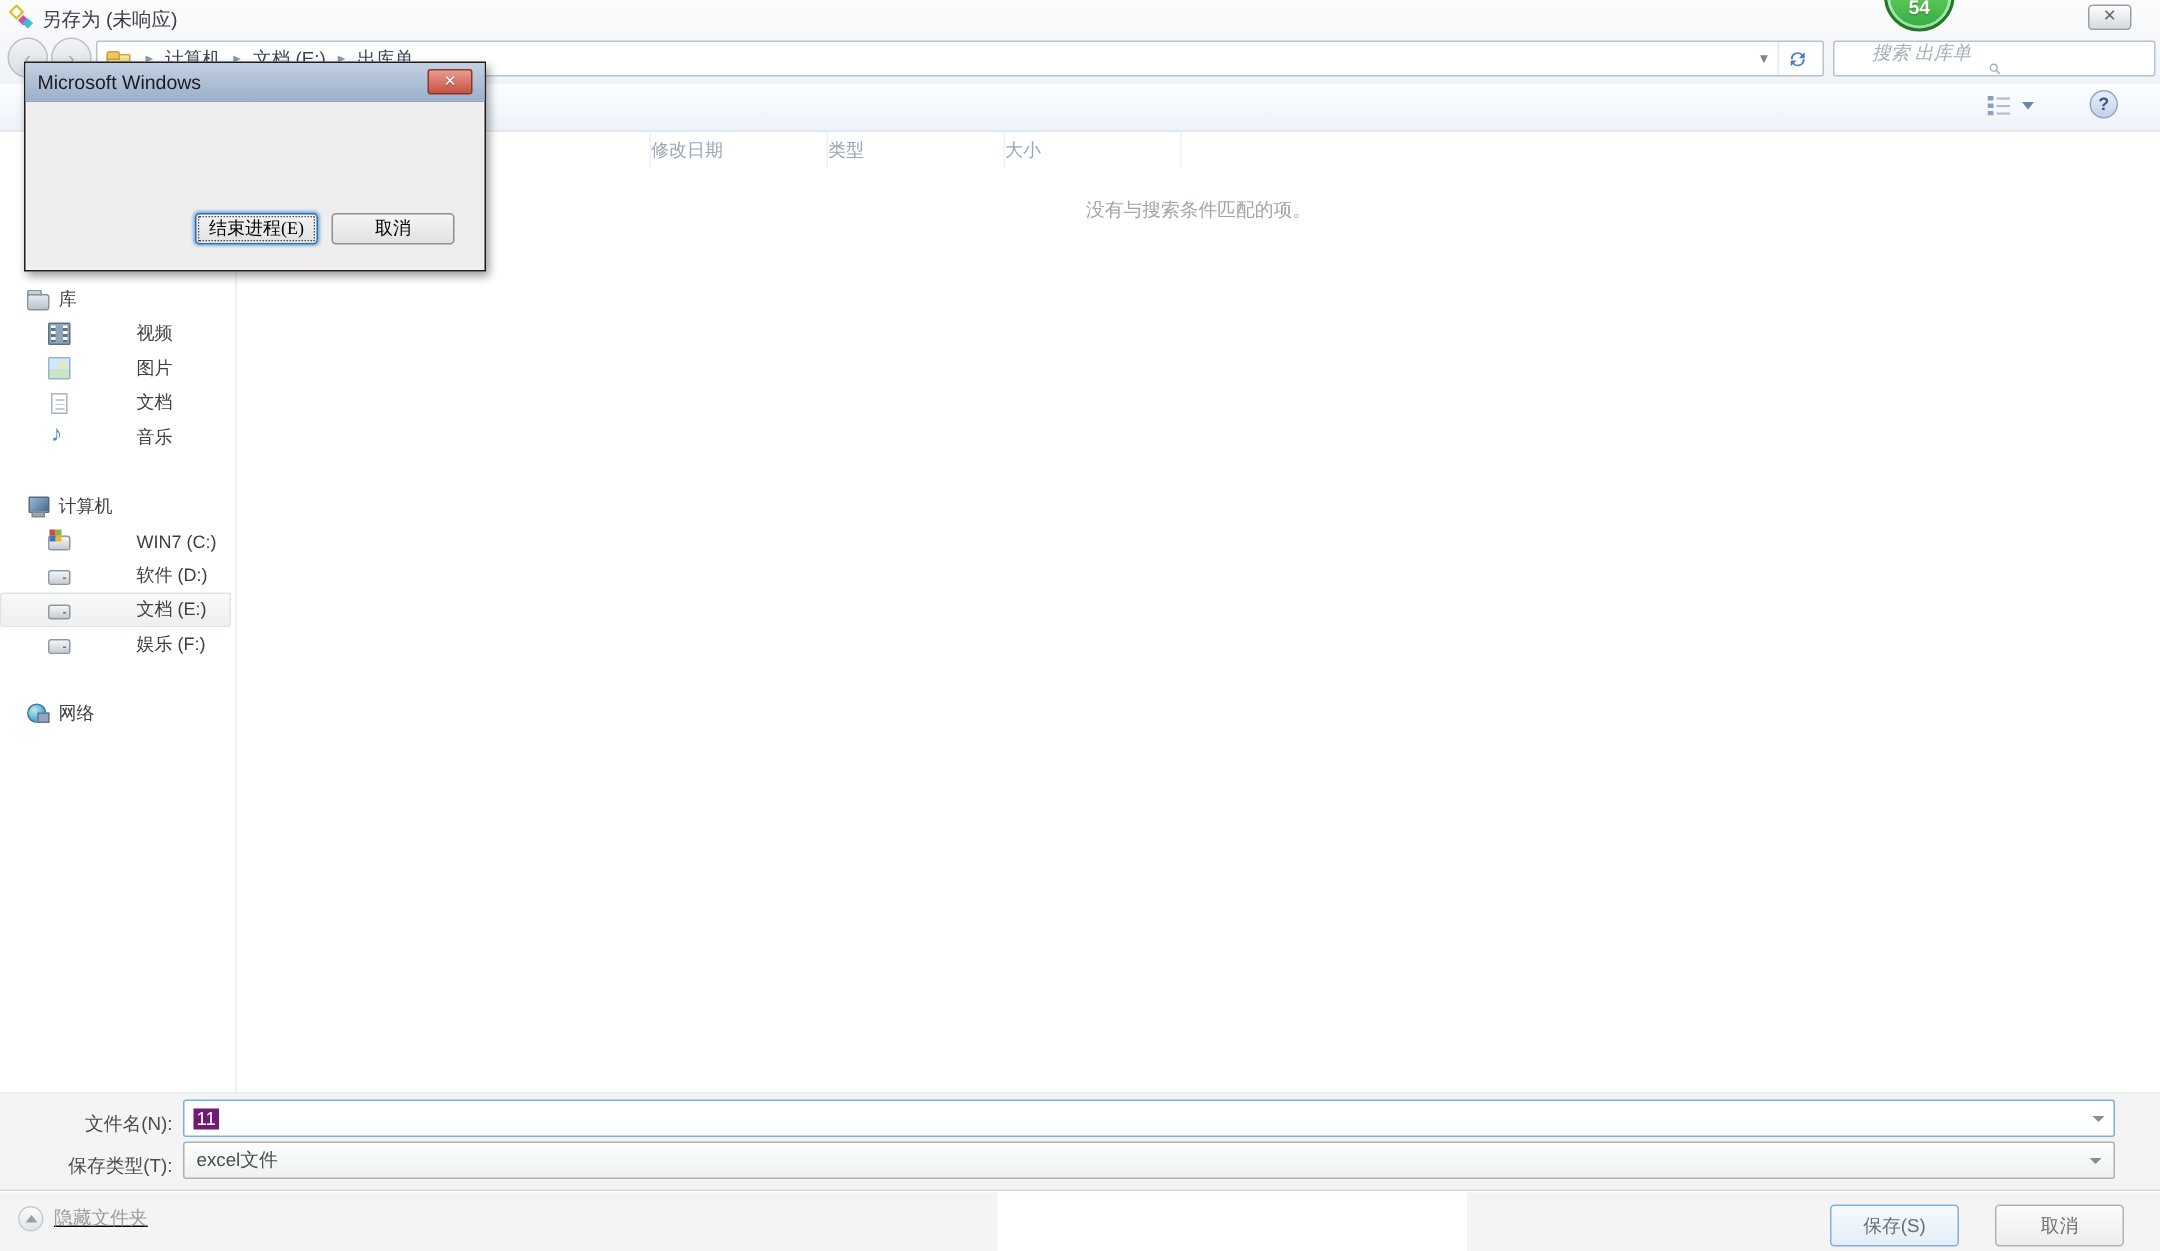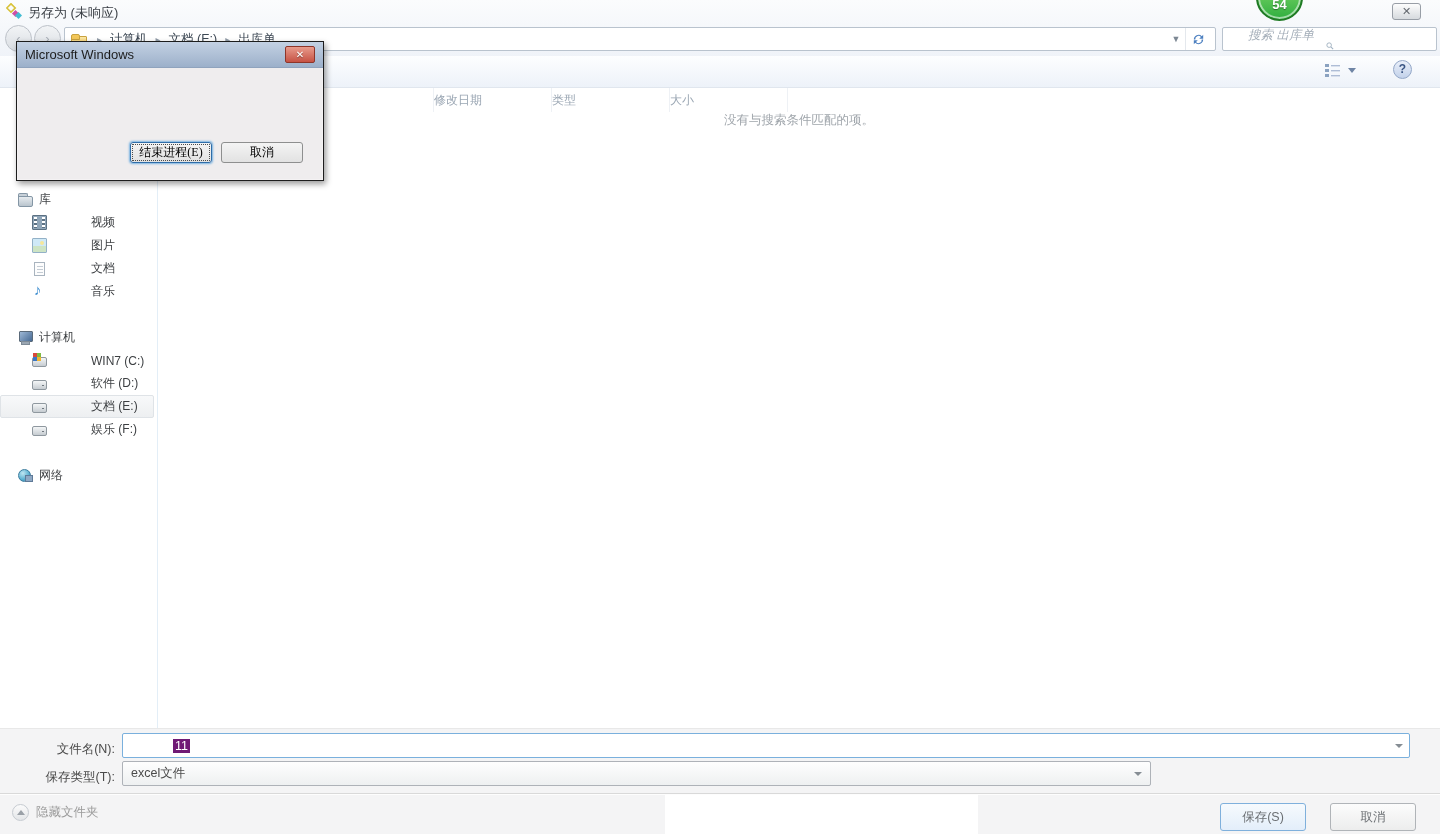--- a/index.html
+++ b/index.html
@@ -108,41 +108,41 @@
     border-radius:50%; background:radial-gradient(circle at 35% 30%,#bfe6f2,#58aed0 60%,#2f7fa8);
     border:1px solid #3b7c9e; }
   .icon-network::after { content:""; position:absolute; right:0; bottom:1px; width:6px; height:5px;
     background:#8ea8c4; border:1px solid #5f7a98; }
 
   .main { position:absolute; left:158px; top:0; width:1282px; height:640px; }
   .col-headers { display:flex; height:24px; padding-left:275px; align-items:center; }
   .col-cell { width:118px; height:100%; display:flex; align-items:center; padding-left:0;
     border-left:1px solid #eef1f5; font-size:12px; color:#9aa6b3; }
   .col-headers::after { content:""; height:100%; border-left:1px solid #eef1f5; }
-  .empty-msg { text-align:center; font-size:12.5px; color:#9fa5ab; }
+  .empty-msg { margin-top:20px; text-align:center; font-size:12.5px; color:#9fa5ab; }
 
   
   .bottom-panel { position:absolute; left:0; top:728px; width:1440px; height:65px;
     background:#f4f4f5; border-top:1px solid #e8e8e8; }
   .form-row { position:absolute; left:0; display:flex; align-items:flex-end; width:1440px; }
   .form-label { width:122px; text-align:right; padding-right:7px; font-size:12.5px; color:#4a4a4a; flex:none; }
   .filename-row { top:4px; } .savetype-row { top:32px; }
   .filename-input { width:1288px; height:25px; background:#fff; border:1px solid #7ab0dd;
     border-radius:2px; display:flex; align-items:center; padding:0 6px; font-size:12.5px; }
-  .filename-input .sel { background:#701a75; color:#fff; padding:0 2px;margin-left:44px; }
+  .filename-input .sel { background:#701a75; color:#fff; padding:0 2px; }
   .filename-input .drop, .combo .drop { margin-left:auto; }
   .tri-sm { width:0; height:0; border-left:4px solid transparent; border-right:4px solid transparent;
     border-top:4px solid #868d94; }
-  .combo { width:1029px; height:25px; background:linear-gradient(#fefefe,#eef0f1);
+  .combo { width:1288px; height:25px; background:linear-gradient(#fefefe,#eef0f1);
     border:1px solid #aeb2b8; border-radius:2px; display:flex; align-items:center; padding:0 8px;
     font-size:12.5px; color:#4a4a4a; }
 
   .footer { position:absolute; left:0; top:793px; width:1440px; height:41px;
     background:#f4f4f5; border-top:1px solid #d9d9d9; box-shadow:inset 0 1px 0 #fdfdfd; }
-  .hide-folders { position:absolute; left:12px; top:10px; display:flex; align-items:center; gap:7px; }
+  .hide-folders { position:absolute; left:12px; top:10px; display:flex; align-items:center; gap:7px;text-decoration:underline; }
   .round-btn { width:17px; height:17px; border-radius:50%; background:linear-gradient(#fbfbfb,#e3e5e8);
     border:1px solid #c6cbd1; display:flex; align-items:center; justify-content:center; }
   .tri-up { width:0; height:0; border-left:4px solid transparent; border-right:4px solid transparent;
     border-bottom:5px solid #9aa0a7; }
   .hide-folders span.lbl { font-size:12.5px; color:#9b9b9b; }
   .btn { position:absolute; top:9px; height:28px; width:86px; border-radius:3px;
     font-size:12.5px; color:#6b6f73; text-align:center; line-height:26px; }
   .btn-save { left:1220px; background:linear-gradient(#f6fafd,#e3eefa); border:1px solid #7fb0dc; }
   .btn-cancel { left:1330px; background:linear-gradient(#fcfcfc,#eceded); border:1px solid #b0b4b8; }
 

